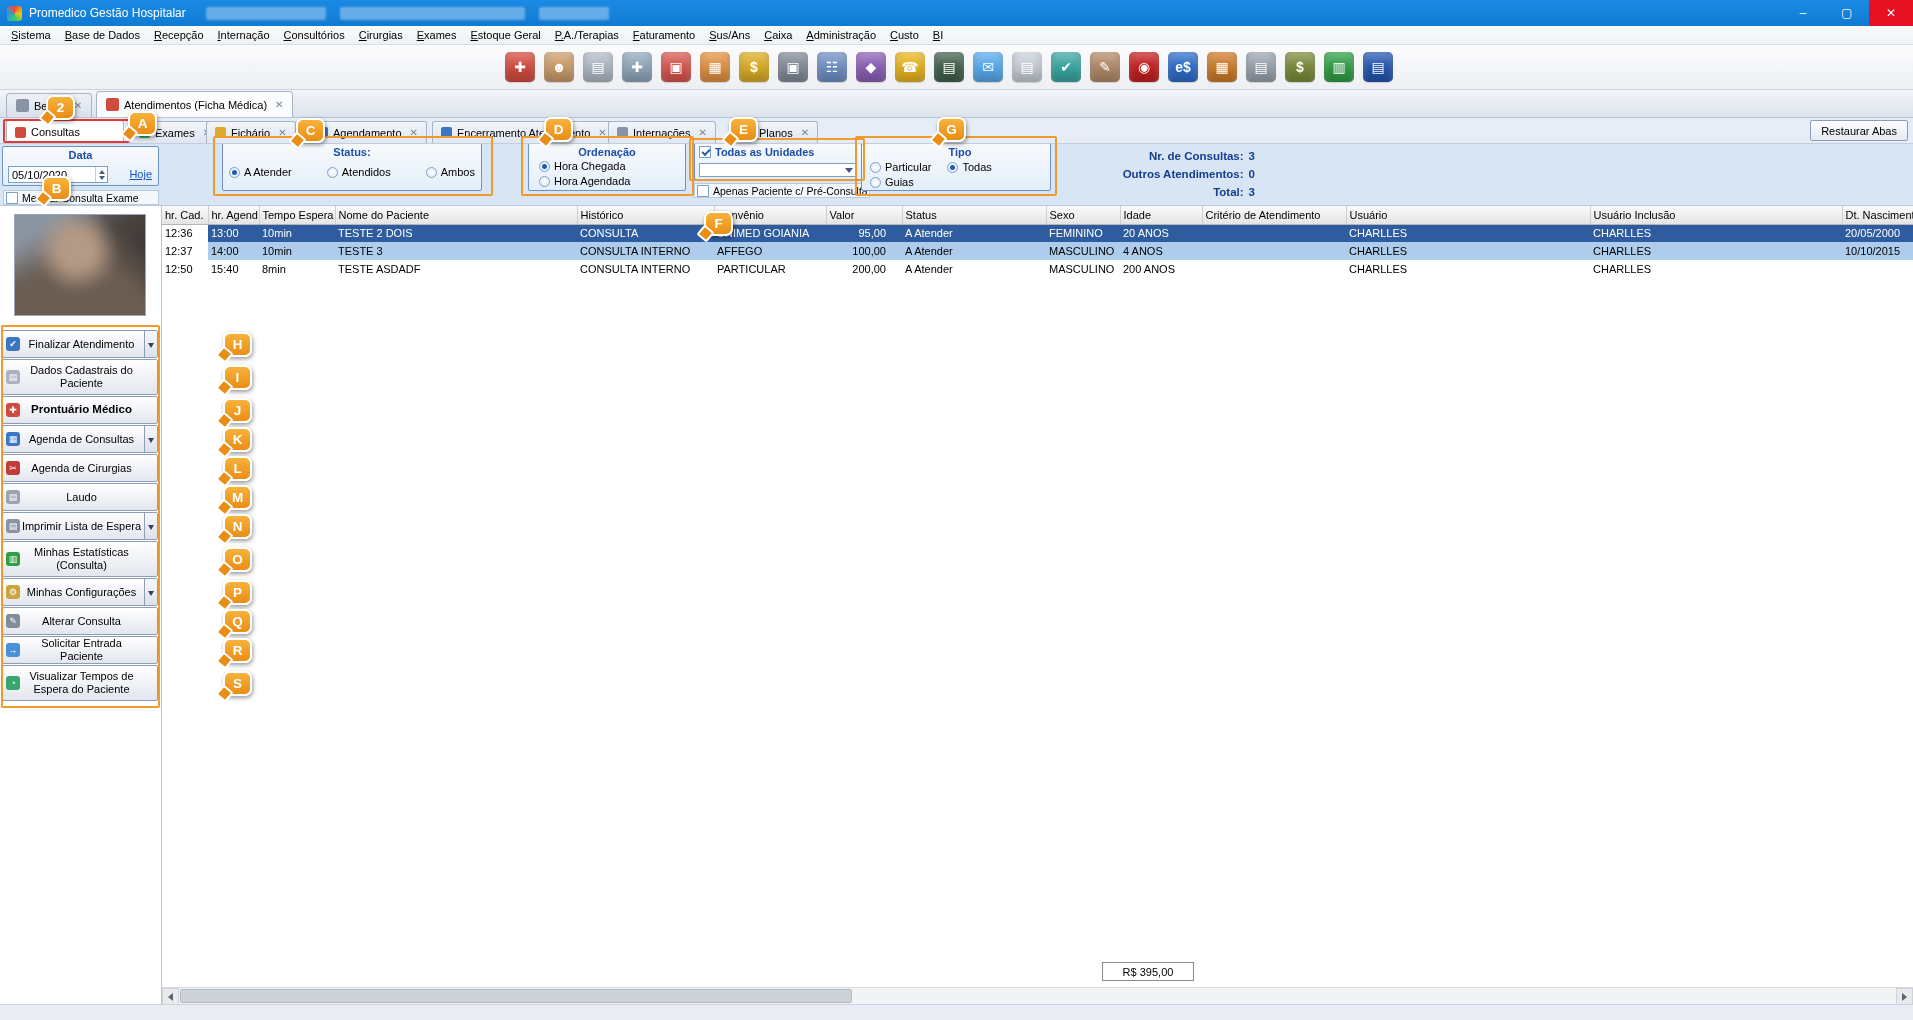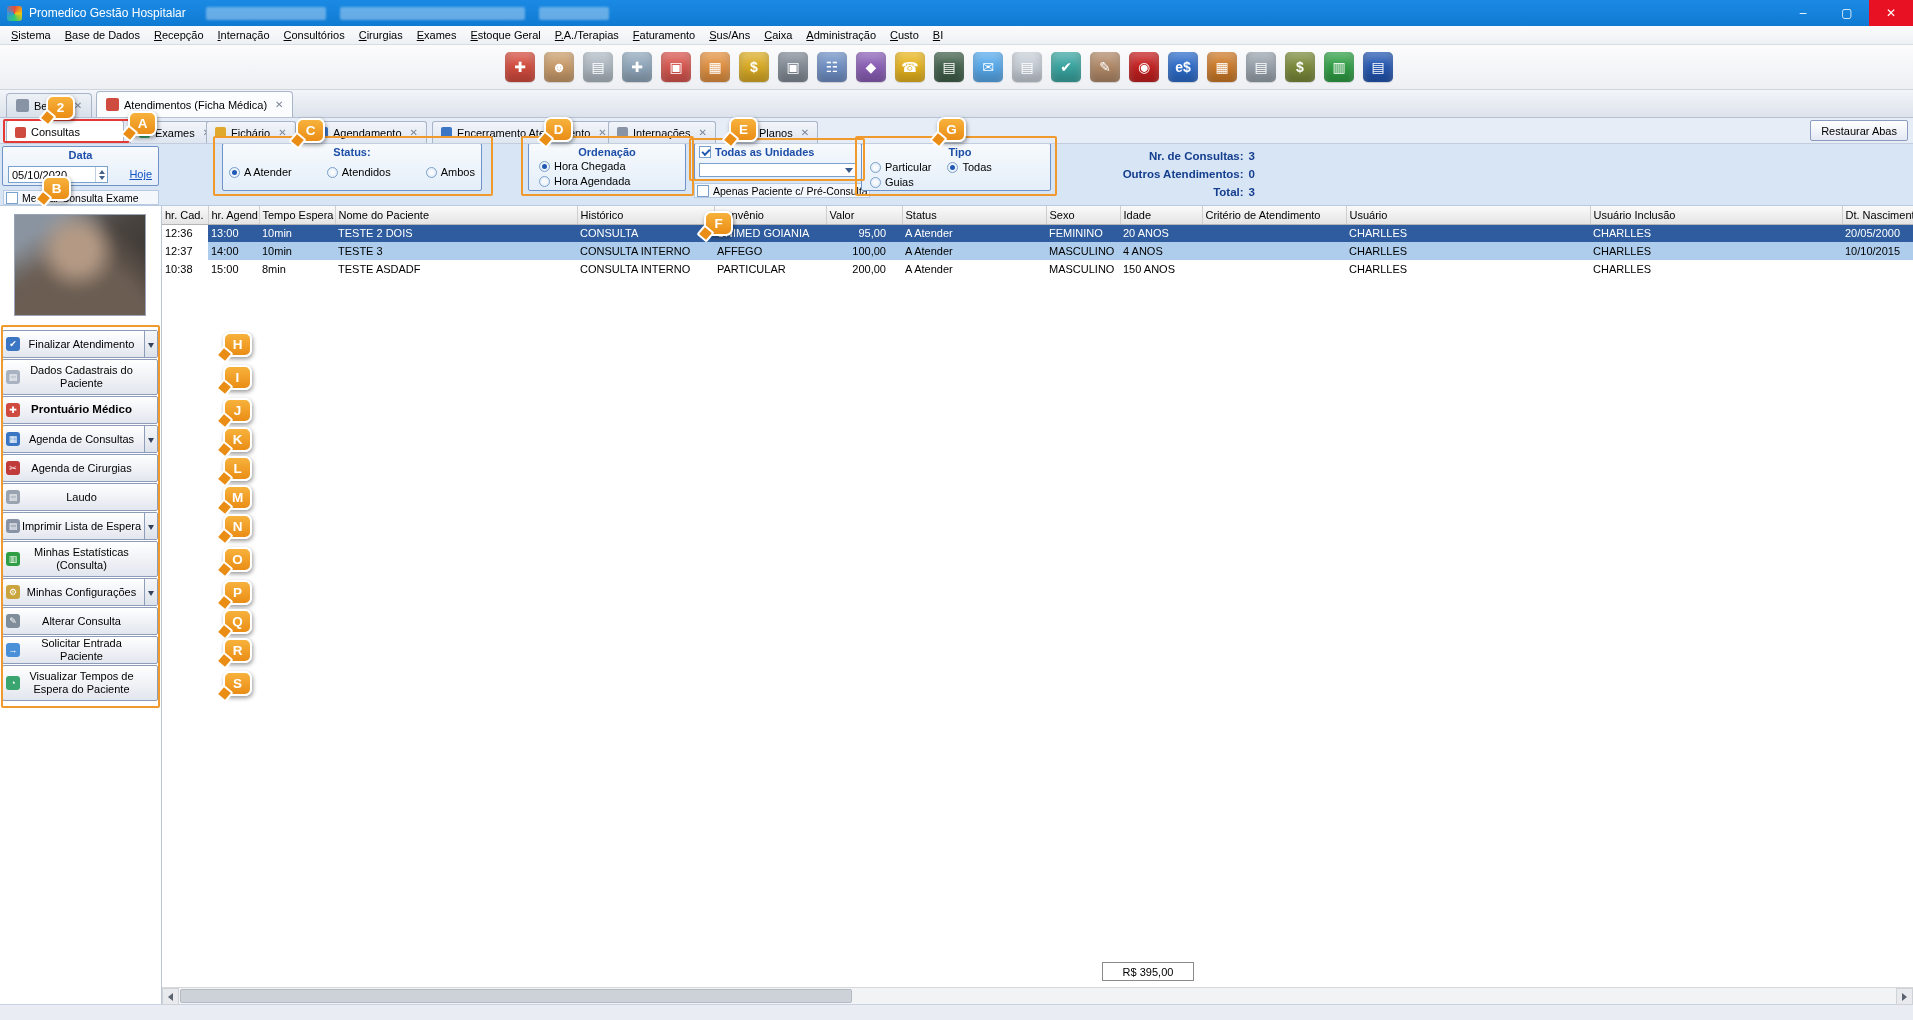--- a/index.html
+++ b/index.html
@@ -506,30 +506,30 @@
           <td class="num">100,00</td>
           <td>A Atender</td>
           <td>MASCULINO</td>
           <td>4 ANOS</td>
           <td></td>
           <td>CHARLLES</td>
           <td>CHARLLES</td>
           <td>10/10/2015</td>
         </tr>
         <tr class="r2">
-          <td>10:38</td>
-          <td>15:00</td>
+          <td>12:50</td>
+          <td>15:40</td>
           <td>8min</td>
           <td>TESTE ASDADF</td>
           <td>CONSULTA INTERNO</td>
           <td>PARTICULAR</td>
           <td class="num">200,00</td>
           <td>A Atender</td>
           <td>MASCULINO</td>
-          <td>150 ANOS</td>
+          <td>200 ANOS</td>
           <td></td>
           <td>CHARLLES</td>
           <td>CHARLLES</td>
           <td></td>
         </tr>
       </tbody>
   </table>
 </div>
 
 <div class="footer-total">R$ 395,00</div>

